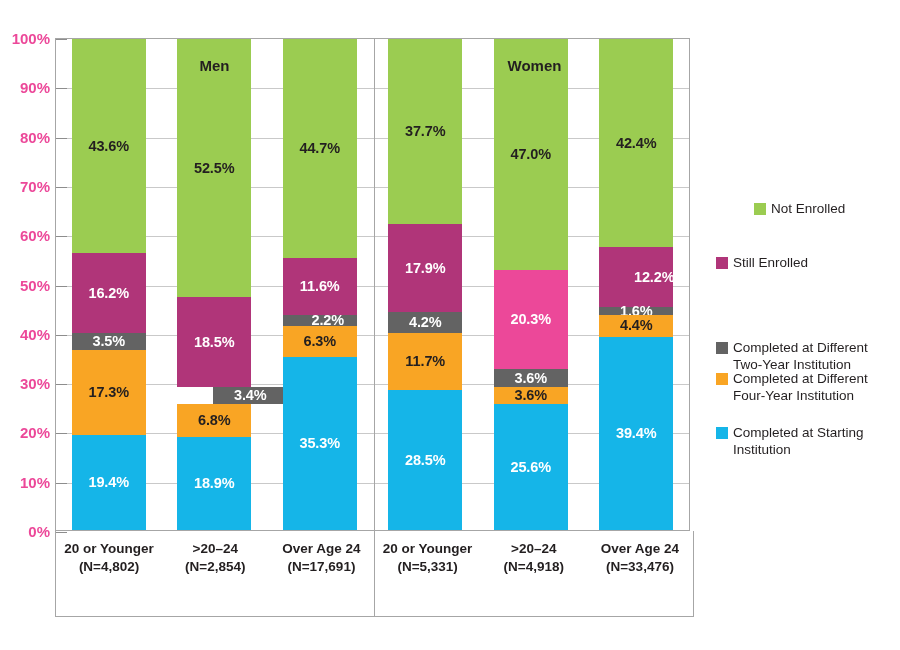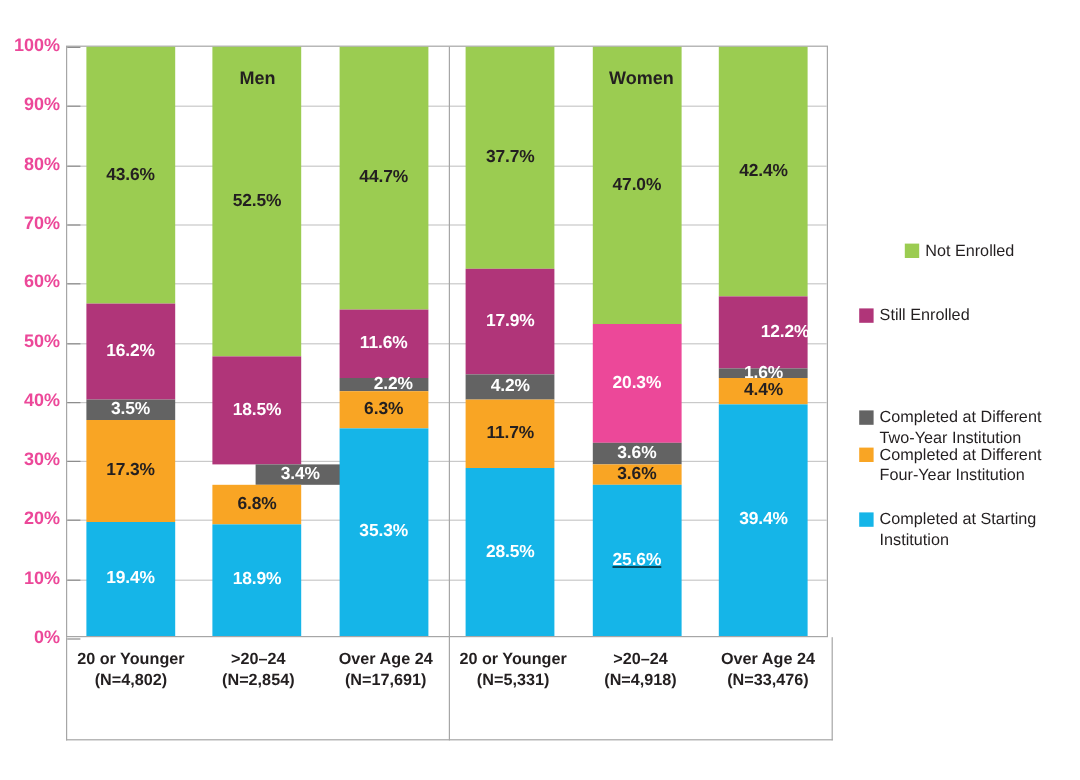--- a/index.html
+++ b/index.html
@@ -312,21 +312,21 @@
             </div>
             <div class="seg" style="height: 20.3%; background: #ec4899;">
               <span class="seg-label lbl-light">20.3%</span>
             </div>
             <div class="seg" style="height: 3.6%; background: rgb(99, 99, 99);">
               <span class="seg-label lbl-light">3.6%</span>
             </div>
             <div class="seg" style="height: 3.6%; background: rgb(249, 165, 36);">
               <span class="seg-label lbl-dark">3.6%</span>
             </div>
-            <div class="seg" style="height: 25.6%; background: rgb(21, 181, 232); text-decoration: underline;">
+            <div class="seg" style="height: 25.6%; background: rgb(21, 181, 232);">
               <span class="seg-label lbl-light">25.6%</span>
             </div>
           </div>
         </div>
         <div class="bar-slot">
           <div class="bar-stack">
             <div class="seg" style="height: 42.4%; background: rgb(155, 204, 81);">
               <span class="seg-label lbl-dark">42.4%</span>
             </div>
             <div class="seg" style="height: 12.2%; background: rgb(176, 53, 121); padding-left: 36px;">

